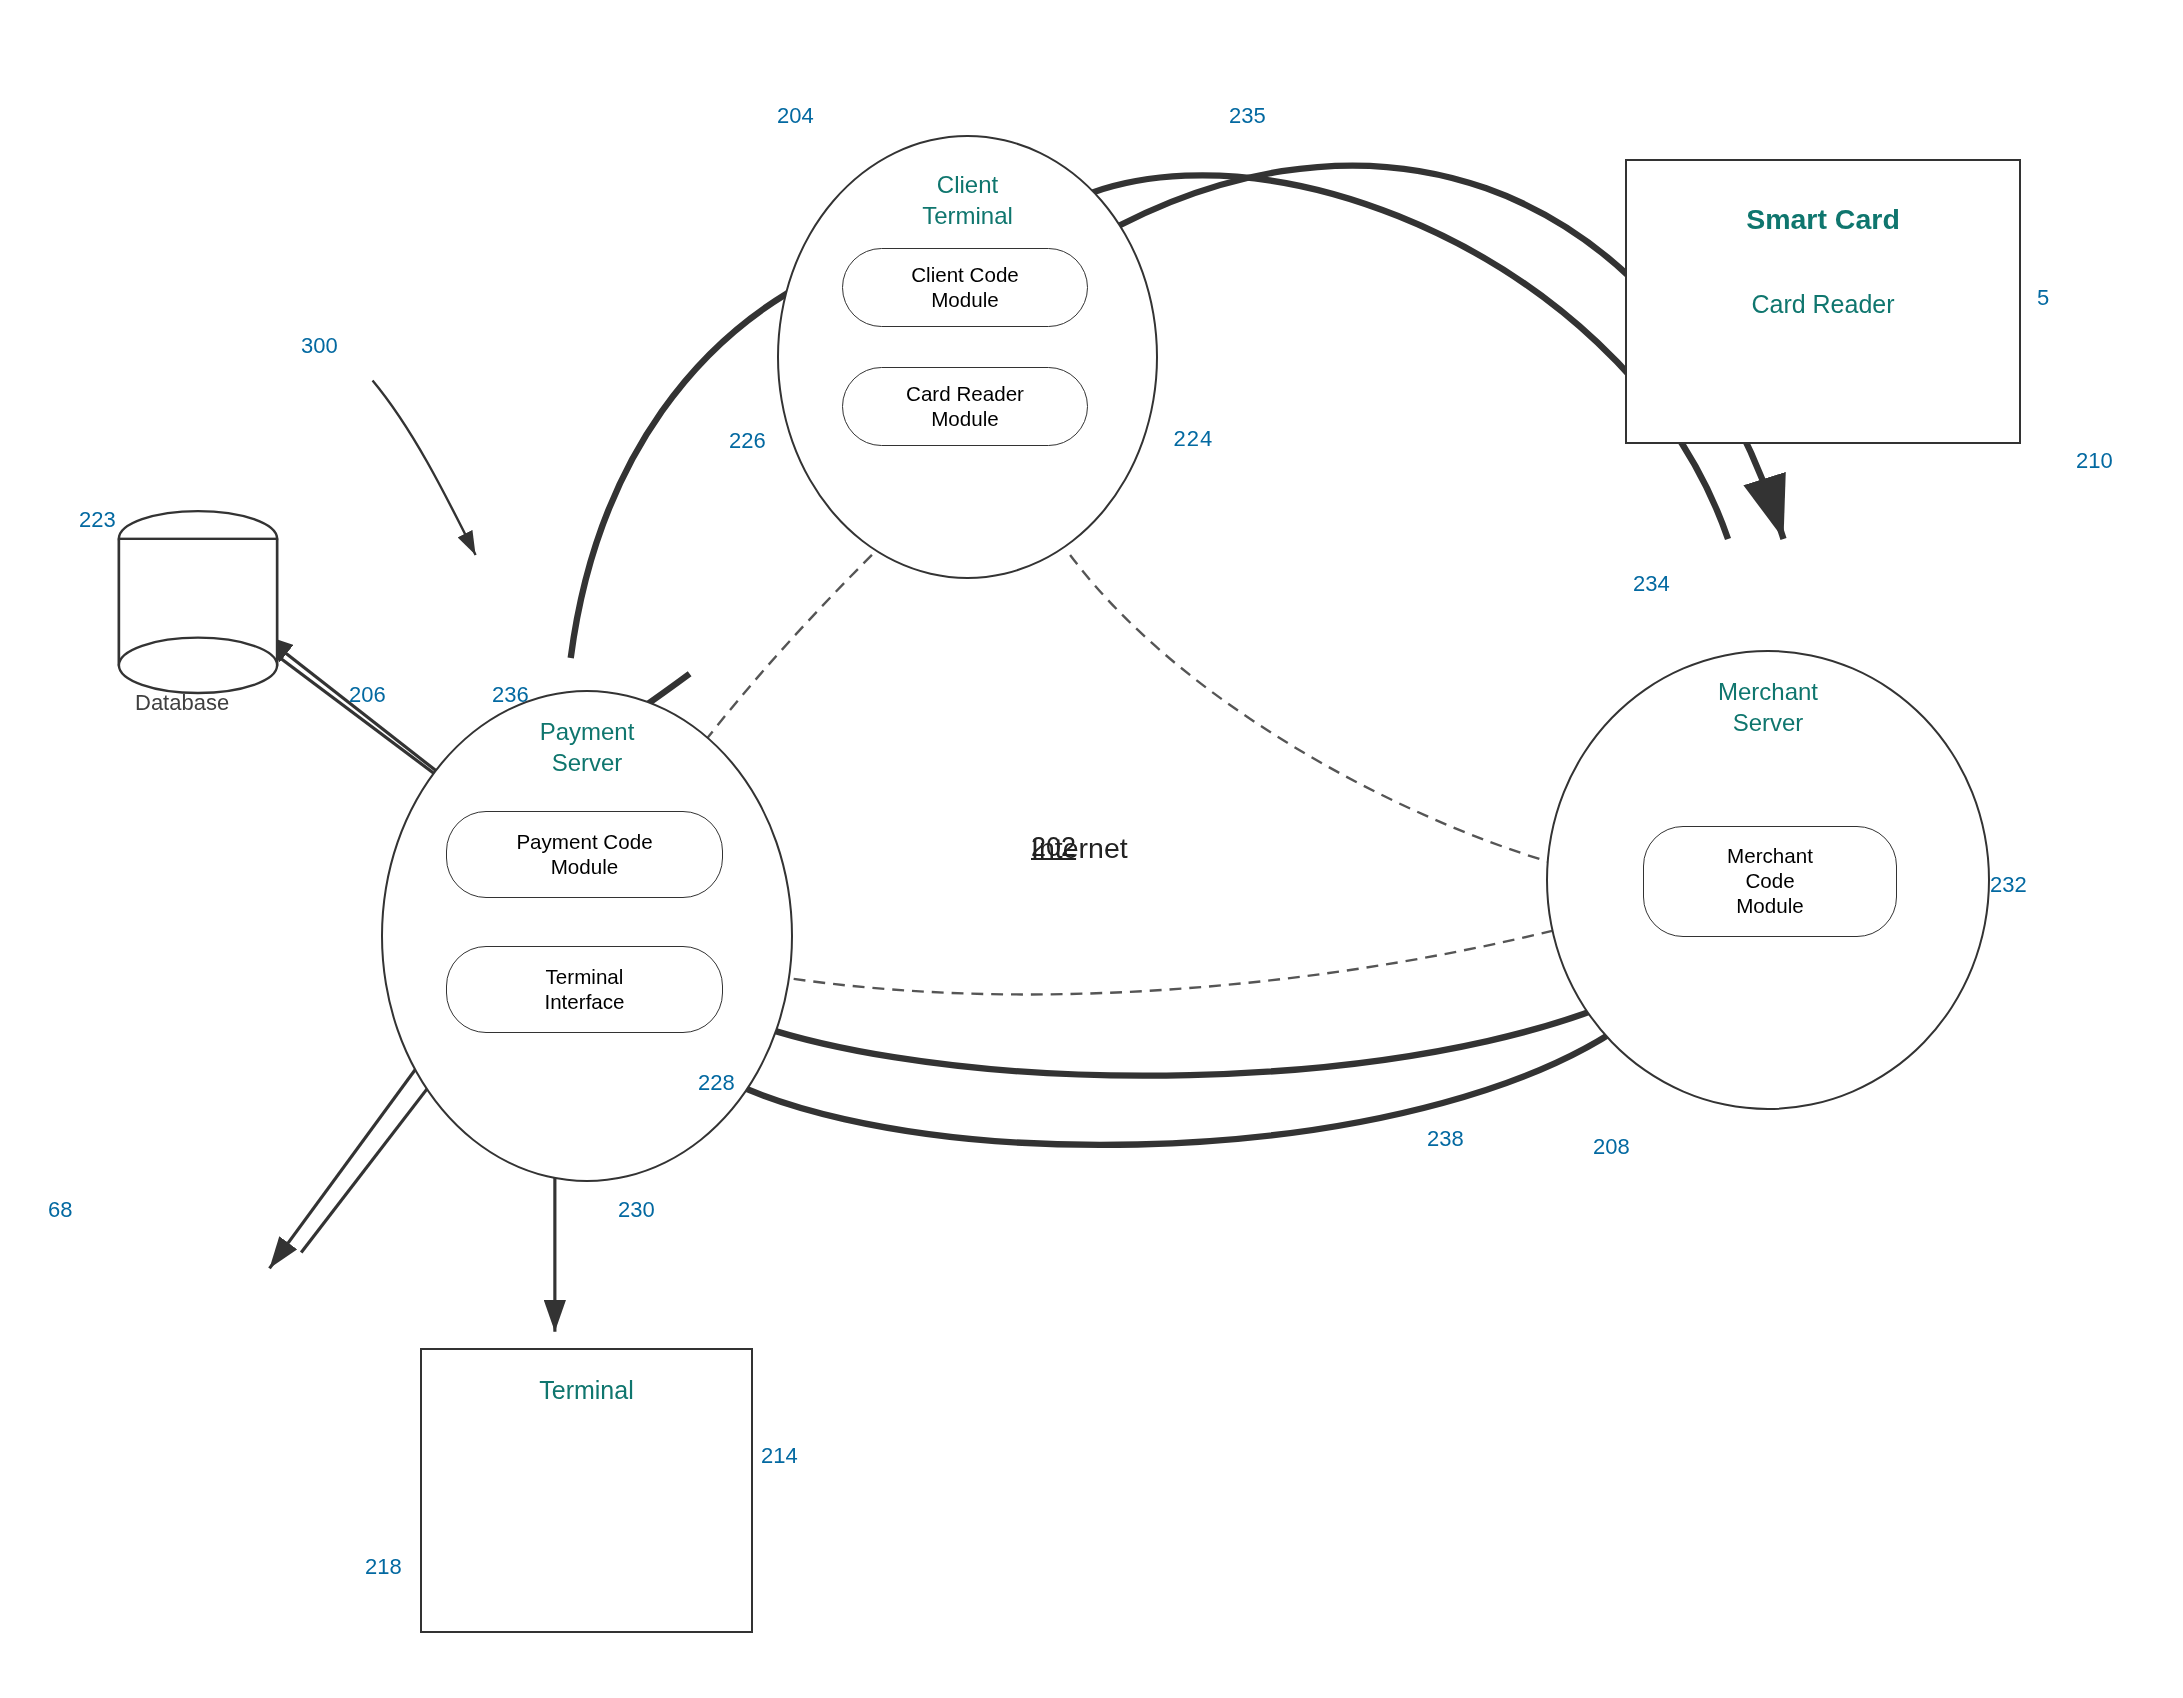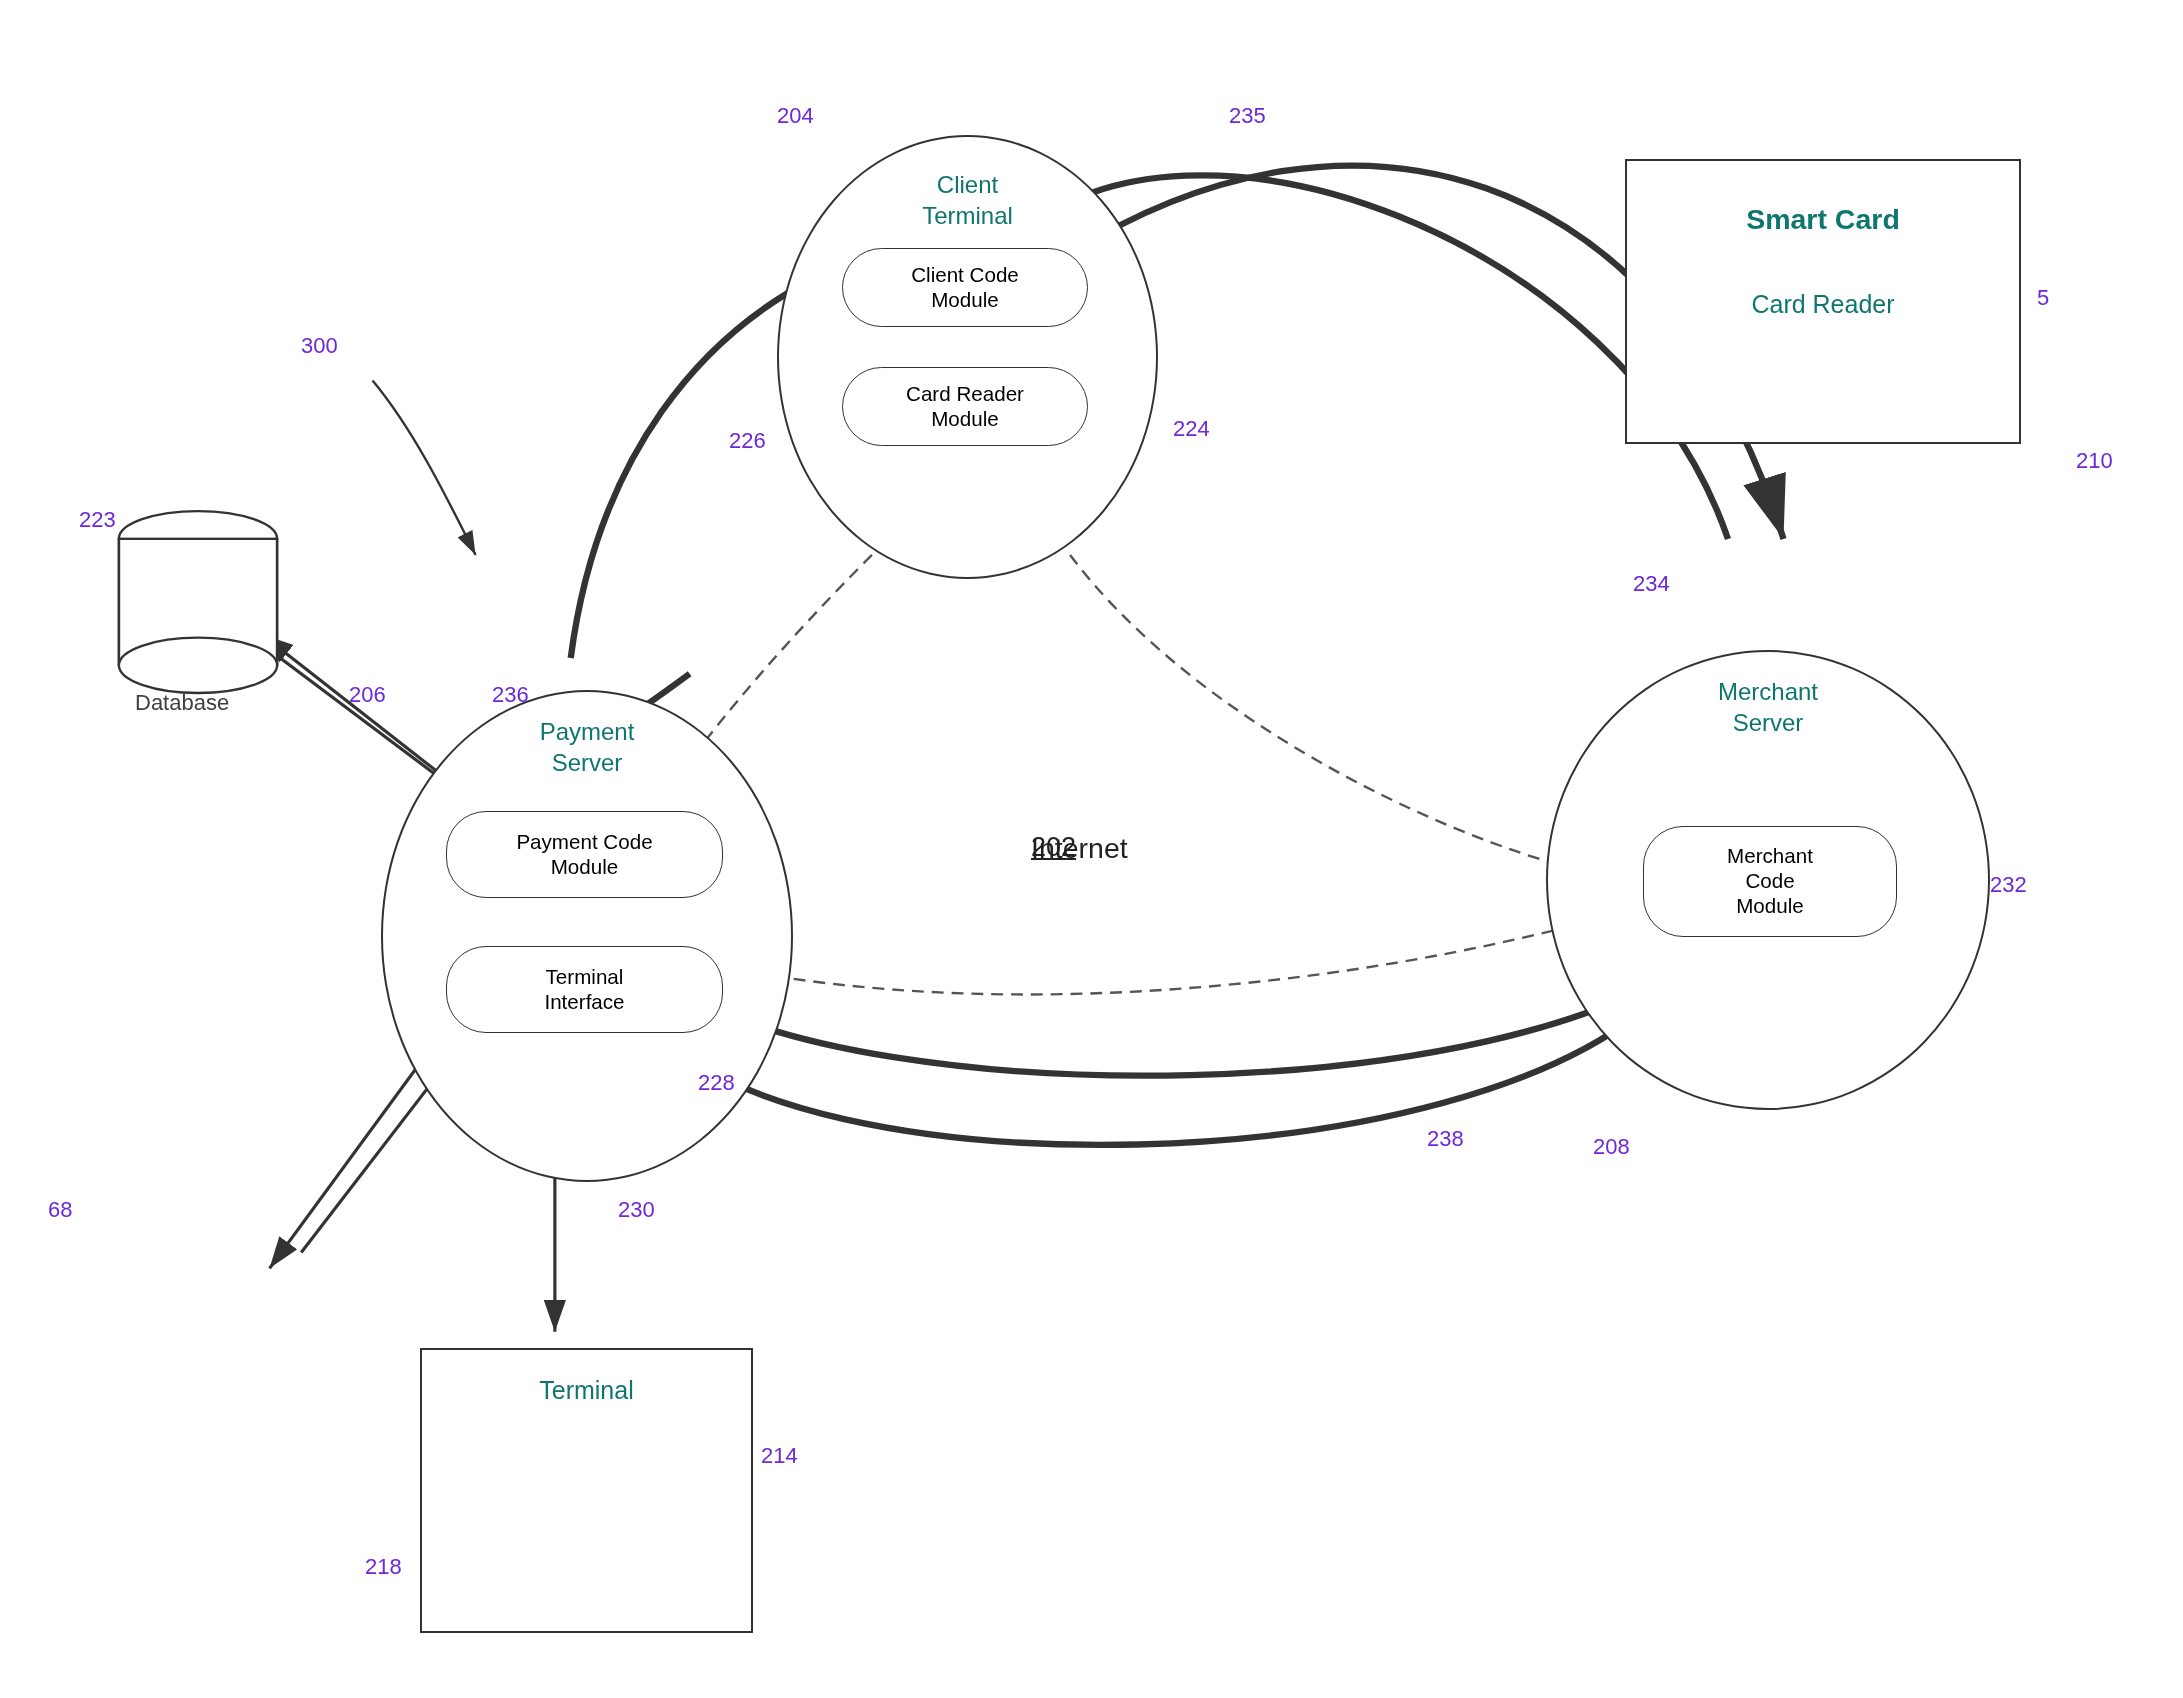--- a/index.html
+++ b/index.html
@@ -55,21 +55,21 @@
     }
     .label {
       position: absolute;
       font-size: 20.6px;
       color: #404040;
       white-space: nowrap;
     }
     .label-ref {
       position: absolute;
       font-size: 22px;
-      color: #6d28d9;
+      color: #0369a1;
     }
     .node-title {
       font-size: 24px;
       font-weight: normal;
       text-align: center;
       line-height: 1.3;
       color: #0f766e;
       position: absolute;
     }
     svg.arrows {
@@ -147,21 +147,21 @@
       <span>Client Code<br>Module</span>
     </div>
 
     <div class="pill" style="left:63px; top:230px; width:246px; height:79px;">
       <span>Card Reader<br>Module</span>
     </div>
   </div>
 
   <span class="label-ref" style="left:729px; top:428px;">226</span>
 
-  <span class="label-ref" style="left:1173px; top:416px;">224</span>
+  <span class="label-ref" style="left:1173px; top:428px;font-family:Liberation Mono, monospace;">224</span>
 
   <div class="rect-box" style="left:1625px; top:159px; width:396px; height:285px;">
     <span class="node-title" style="top:40px; left:0; right:0; text-align:center; font-size:28.5px; font-weight:bold;">Smart Card</span>
     <span class="node-title" style="top:127px; left:0; right:0; text-align:center; font-size:25px;">Card Reader</span>
   </div>
 
   <span class="label-ref" style="left:2037px; top:285px;">5</span>
 
   <span class="label-ref" style="left:2037px; top:448px;margin-left:39px;">210</span>
 

